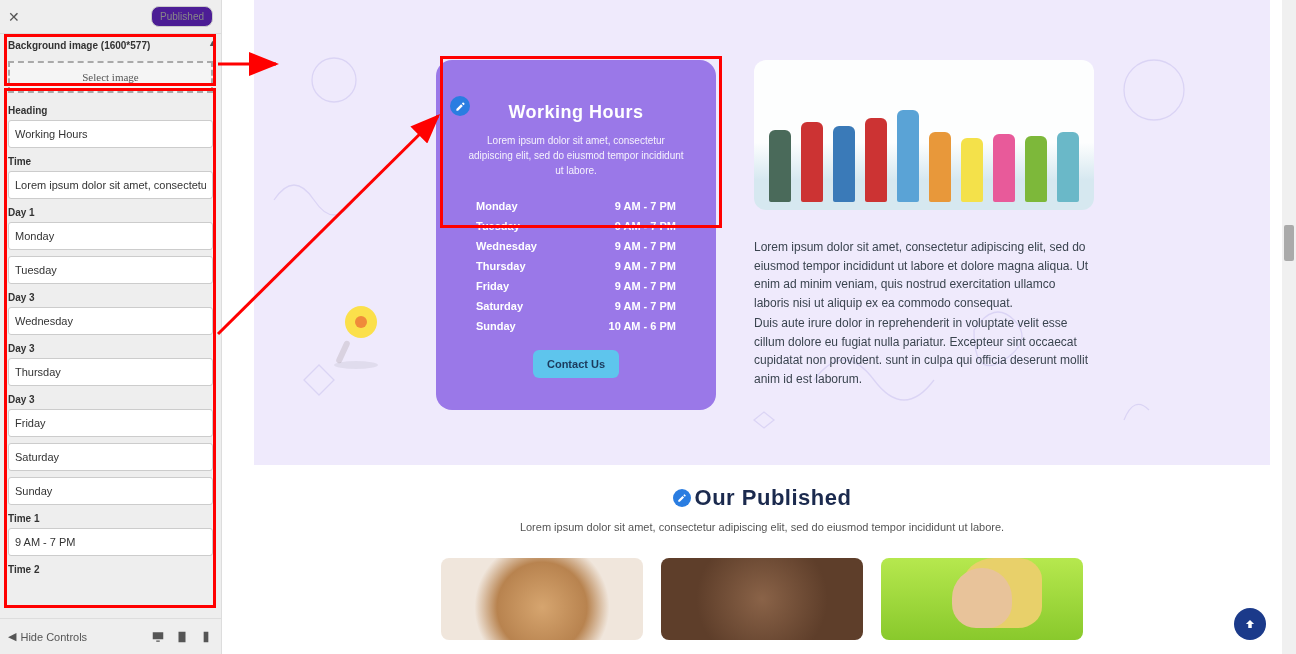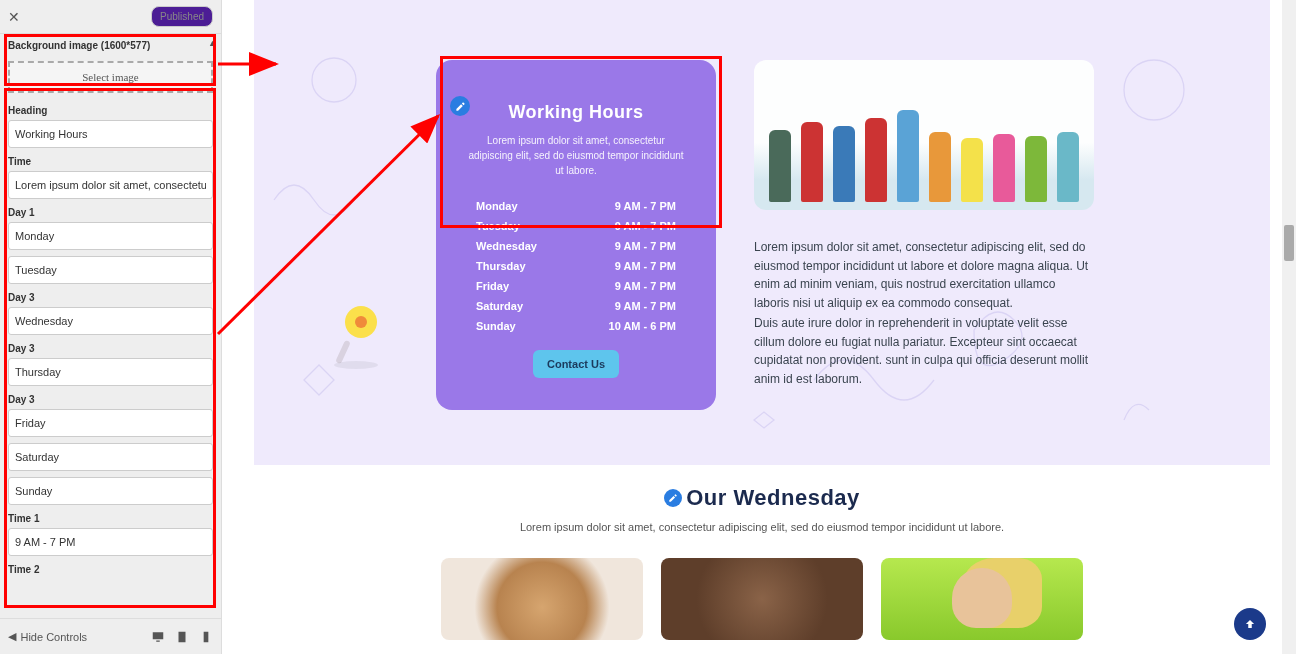--- a/index.html
+++ b/index.html
@@ -208,21 +208,21 @@
     <div class="para para2">Duis aute irure dolor in reprehenderit in voluptate velit esse cillum dolore eu fugiat nulla pariatur. Excepteur sint occaecat cupidatat non provident. sunt in culpa qui officia deserunt mollit anim id est laborum.</div>
   </div>
 
   <div class="facilities-section">
     <div class="facilities-title">
       <span class="fac-edit">
         <svg viewBox="0 0 24 24">
             <path d="M3 17.25V21h3.75L17 10.75l-3.75-3.75L3 17.25zM20.7 7c.4-.4.4-1 0-1.4l-2.3-2.3c-.4-.4-1-.4-1.4 0L15 5.3 18.7 9 20.7 7z"></path>
           </svg>
       </span>
-      <span>Our Wednesday</span>
+      <span>Our Published</span>
     </div>
     <div class="facilities-sub">Lorem ipsum dolor sit amet, consectetur adipiscing elit, sed do eiusmod tempor incididunt ut labore.</div>
     <div class="fac-cards">
       <div class="fac-card fac1"></div>
       <div class="fac-card fac2"></div>
       <div class="fac-card fac3">
         <div class="fac3-hair"></div>
           <div class="fac3-head"></div>
       </div>
     </div>

